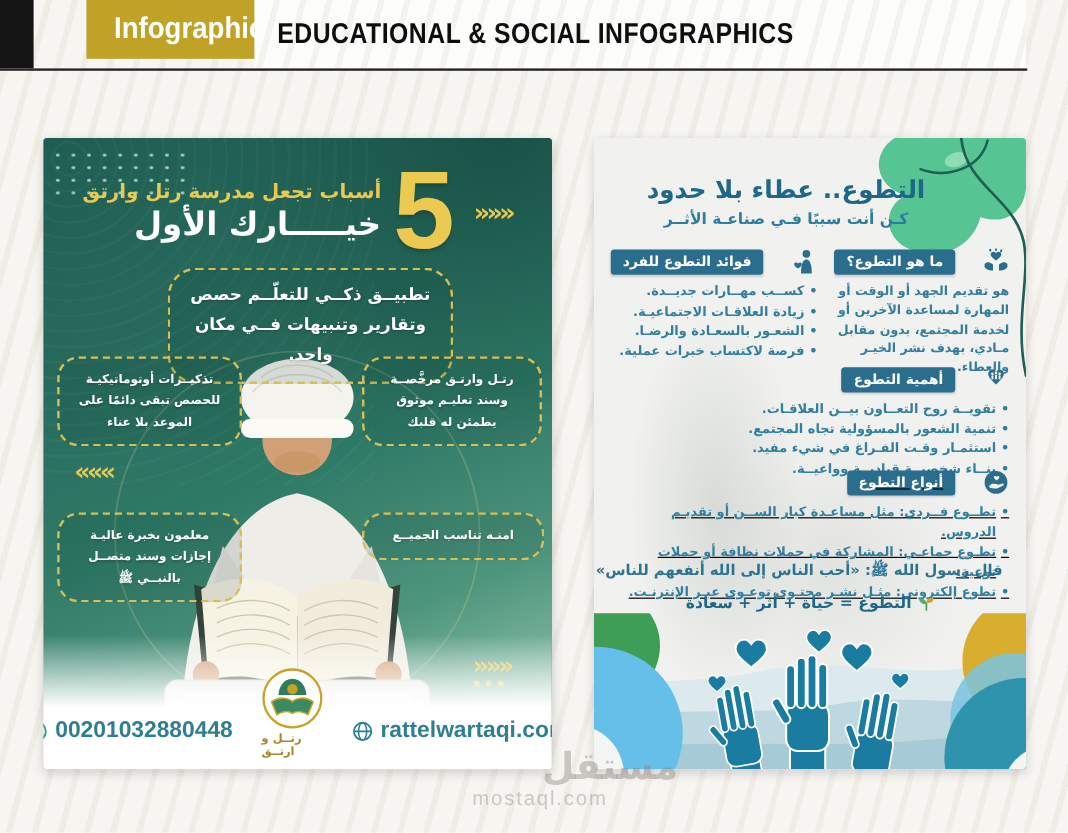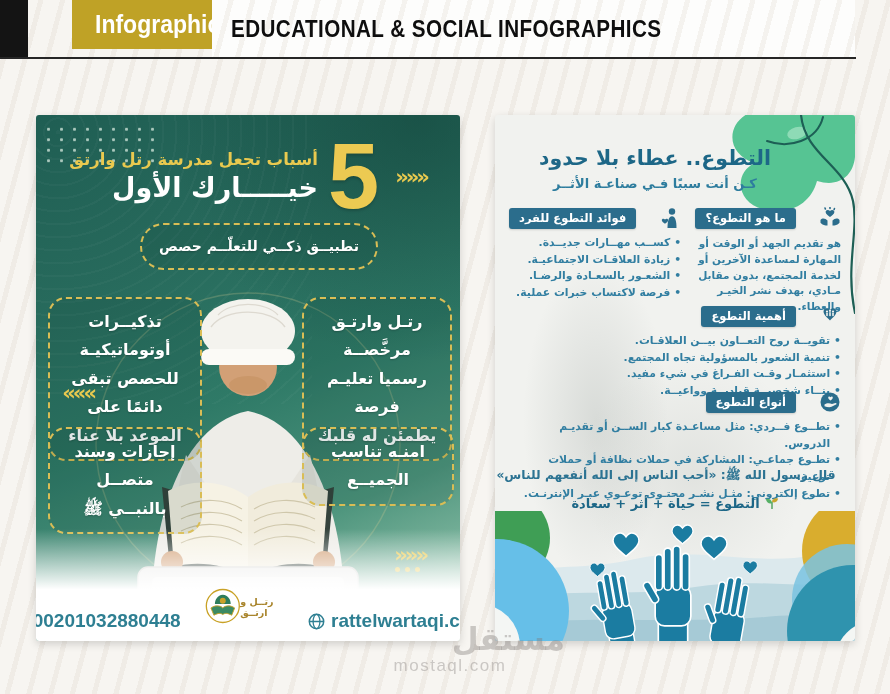--- a/index.html
+++ b/index.html
@@ -39,42 +39,42 @@
     background-size:13px 10.5px; }
   .pl-head { position:absolute; top:24px; left:0; right:0; display:flex; justify-content:center;
     align-items:center; gap:10px; z-index:2; }
   .pl-chev { color:#e8c94f; font-weight:700; font-size:21px; letter-spacing:-3px; padding-left:6px; }
   .pl-five { color:#ecca52; font-weight:700; font-size:92px; line-height:.82;
     text-shadow:0 2px 3px rgba(0,0,0,.18); font-family:"Liberation Sans", sans-serif; }
   .pl-headtxt { }
   .pl-kicker { color:#e9c94f; font-weight:700; font-size:16.5px; }
   .pl-title { color:#ffffff; font-weight:700; font-size:27px; margin-top:3px; }
   .pl-bubble { position:absolute; z-index:2; border:2px dashed #d9bd55; border-radius:18px;
-    color:#fff; font-weight:700; text-align:center; padding:9px 10px; font-size:16px;
+    color:#fff; font-weight:700; text-align:center; padding:9px 10px; font-size:10px;
     line-height:1.78; background:rgba(6,48,41,.12); text-shadow:0 1px 2px rgba(0,0,0,.22); }
   .pl-bubble.top { top:108px; right:82px; width:238px; border-radius:24px; font-size:14px; }
   .pl-bubble.lt { top:182px; right:258px; width:154px; }   
   .pl-bubble.rt { top:182px; right:8px;  width:150px; }
   .pl-bubble.lb { top:312px; right:258px; width:154px; }
   .pl-bubble.rb { top:312px; right:6px;  width:152px; }
   .pl-bubble span { display:block; }
   .pl-chev2 { position:absolute; top:266px; right:366px; color:#e8c94f; font-weight:700;
     font-size:21px; letter-spacing:-3px; z-index:2; }
   .pl-chev3 { position:absolute; top:428px; right:34px; color:#e8c94f; font-weight:700;
     font-size:21px; letter-spacing:-3px; z-index:2; }
   .pl-dots3 { position:absolute; top:452px; right:40px; z-index:2; display:flex; gap:5px; }
   .pl-dots3 i { width:5px; height:5px; border-radius:50%; background:#e8c94f; }
   .pl-boy { position:absolute; left:0; top:0; z-index:1; }
   .pl-fade { position:absolute; left:0; right:0; bottom:0; height:112px; z-index:3;
     background:linear-gradient(to top, #ffffff 46%, rgba(255,255,255,0)); }
   .pl-footer { position:absolute; bottom:9px; left:0; right:0; z-index:4; display:flex;
     flex-direction:row-reverse; align-items:center; justify-content:center; gap:24px; direction:ltr; }
   .pl-site, .pl-phone { display:flex; align-items:center; gap:6px; color:#2e7f92;
     font-weight:700; font-size:19px; font-family:"Liberation Sans", sans-serif; }
-  .pl-logo { display:flex; flex-direction:row; align-items:center; margin-top:-30px; }
+  .pl-logo { display:flex; flex-direction:column; align-items:center; margin-top:-30px; }
   .pl-logotext { color:#a9852c; font-weight:700; font-size:9.5px; margin-top:2px; }
 
   
   #poster-right { left:495px; width:360px; height:526px; background:#f1f2ef; direction:rtl; }
   .pr-bgsoft { position:absolute; inset:0;
     background:
       radial-gradient(closest-side at 28% 58%, rgba(158,166,162,.30), transparent 72%),
       radial-gradient(closest-side at 55% 68%, rgba(168,173,168,.22), transparent 70%); }
   .pr-title { position:absolute; top:31px; left:0; right:40px; text-align:center;
     color:#1d6787; font-weight:700; font-size:20.5px; z-index:2; }
@@ -85,21 +85,21 @@
   .pr-badgeline { display:flex; align-items:center; gap:23px; }
   .pr-pill { background:#2b6d8c; color:#fff; font-size:11.5px; font-weight:700;
     padding:3px 10px 4px; border-radius:3px; white-space:nowrap; box-shadow:0 1px 2px rgba(0,0,0,.15); }
   .pr-body { margin-top:7px; color:#317ea1; font-size:10.5px; font-weight:700;
     line-height:1.5; text-align:right; }
   .pr-bullets { margin-top:6px; }
   .pr-bullets .bl { color:#317ea1; font-size:10.8px; font-weight:700; line-height:1.55;
     text-align:right; display:flex; gap:4px; }
   .pr-bullets .bdot { color:#317ea1; }
   .pr-sec2 { position:absolute; top:190px; right:14px; left:40px; z-index:2; }
-  .pr-sec3 { position:absolute; top:276px; right:14px; left:24px; z-index:2; }
+  .pr-sec3 { position:absolute; top:276px; right:14px; left:24px; z-index:2;text-decoration:underline; }
   .pr-hadith { position:absolute; top:352px; left:0; right:18px; text-align:center;
     color:#2c7392; font-size:12.3px; font-weight:700; z-index:2; }
   .pr-eq { position:absolute; top:381px; left:0; right:0; display:flex; justify-content:center;
     gap:5px; color:#1d6787; font-size:13px; font-weight:700; z-index:2; }
   .pr-blob { position:absolute; top:0; left:auto; right:0; z-index:1; }
   .pr-bottom { position:absolute; bottom:0; left:0; width:360px; height:130px; z-index:1; }
 
   
   .watermark { position:absolute; left:335px; top:622px; width:230px; text-align:center;
     z-index:9; pointer-events:none; }
@@ -159,32 +159,34 @@
       <div class="pl-chev">«««</div>
       <div class="pl-five">5</div>
       <div class="pl-headtxt">
         <div class="pl-kicker">أسباب تجعل مدرسة رتل وارتق</div>
         <div class="pl-title">خيـــــارك الأول</div>
       </div>
     </div>
 
     <div class="pl-bubble top">
       <span>تطبيــق ذكــي للتعلّــم حصص</span>
+      <span>وتقارير وتنبيهات فــي مكان واحد.</span>
     </div>
     <div class="pl-bubble lt">
       <span>تذكيــرات أوتوماتيكيـة</span>
       <span>للحصص تبقى دائمًا على</span>
       <span>الموعد بلا عناء</span>
     </div>
     <div class="pl-bubble rt">
       <span>رتـل وارتـق مرخَّصــة</span>
-      <span>رسميا تعليـم فرصة</span>
+      <span>وسند تعليـم موثوق</span>
       <span>يطمئن له قلبك</span>
     </div>
     <div class="pl-bubble lb">
+      <span>معلمون بخبرة عاليـة</span>
       <span>إجازات وسند متصــل</span>
       <span>بالنبــي ﷺ</span>
     </div>
     <div class="pl-bubble rb">
       <span>امنـه تناسب الجميــع</span>
     </div>
 
     <div class="pl-chev2">»»»</div>
     <div class="pl-chev3">«««</div>
     <div class="pl-dots3">

